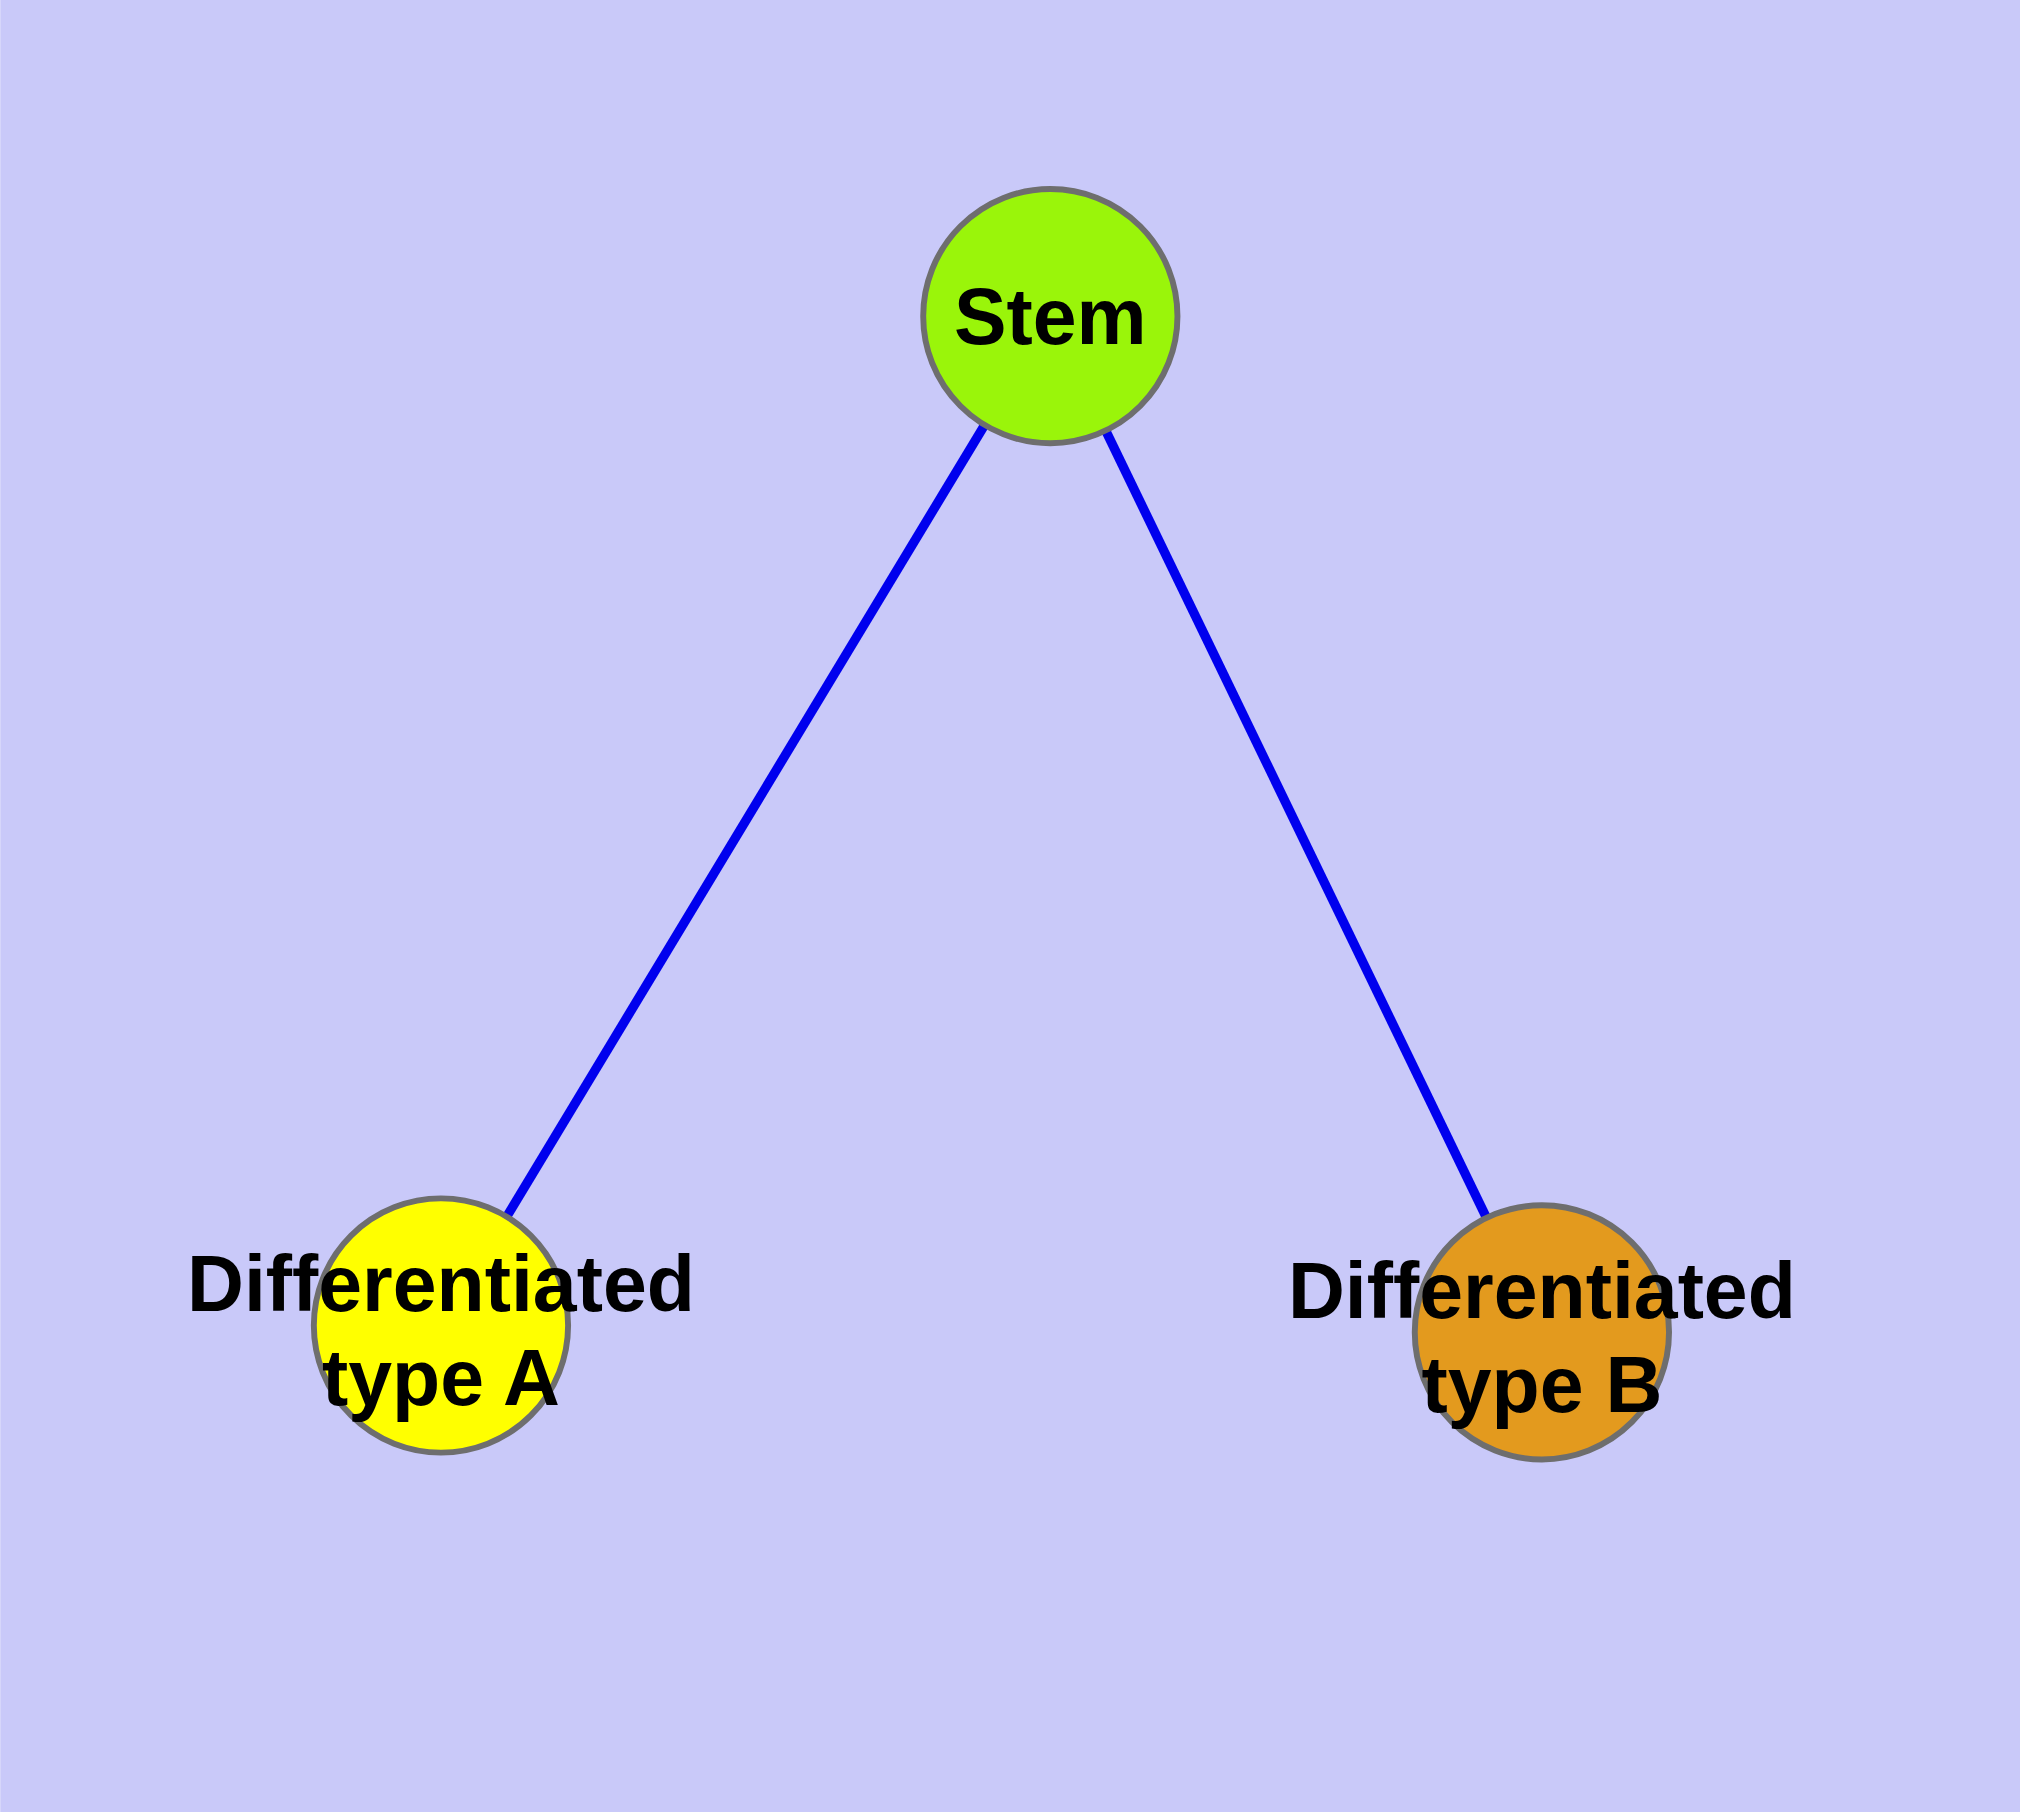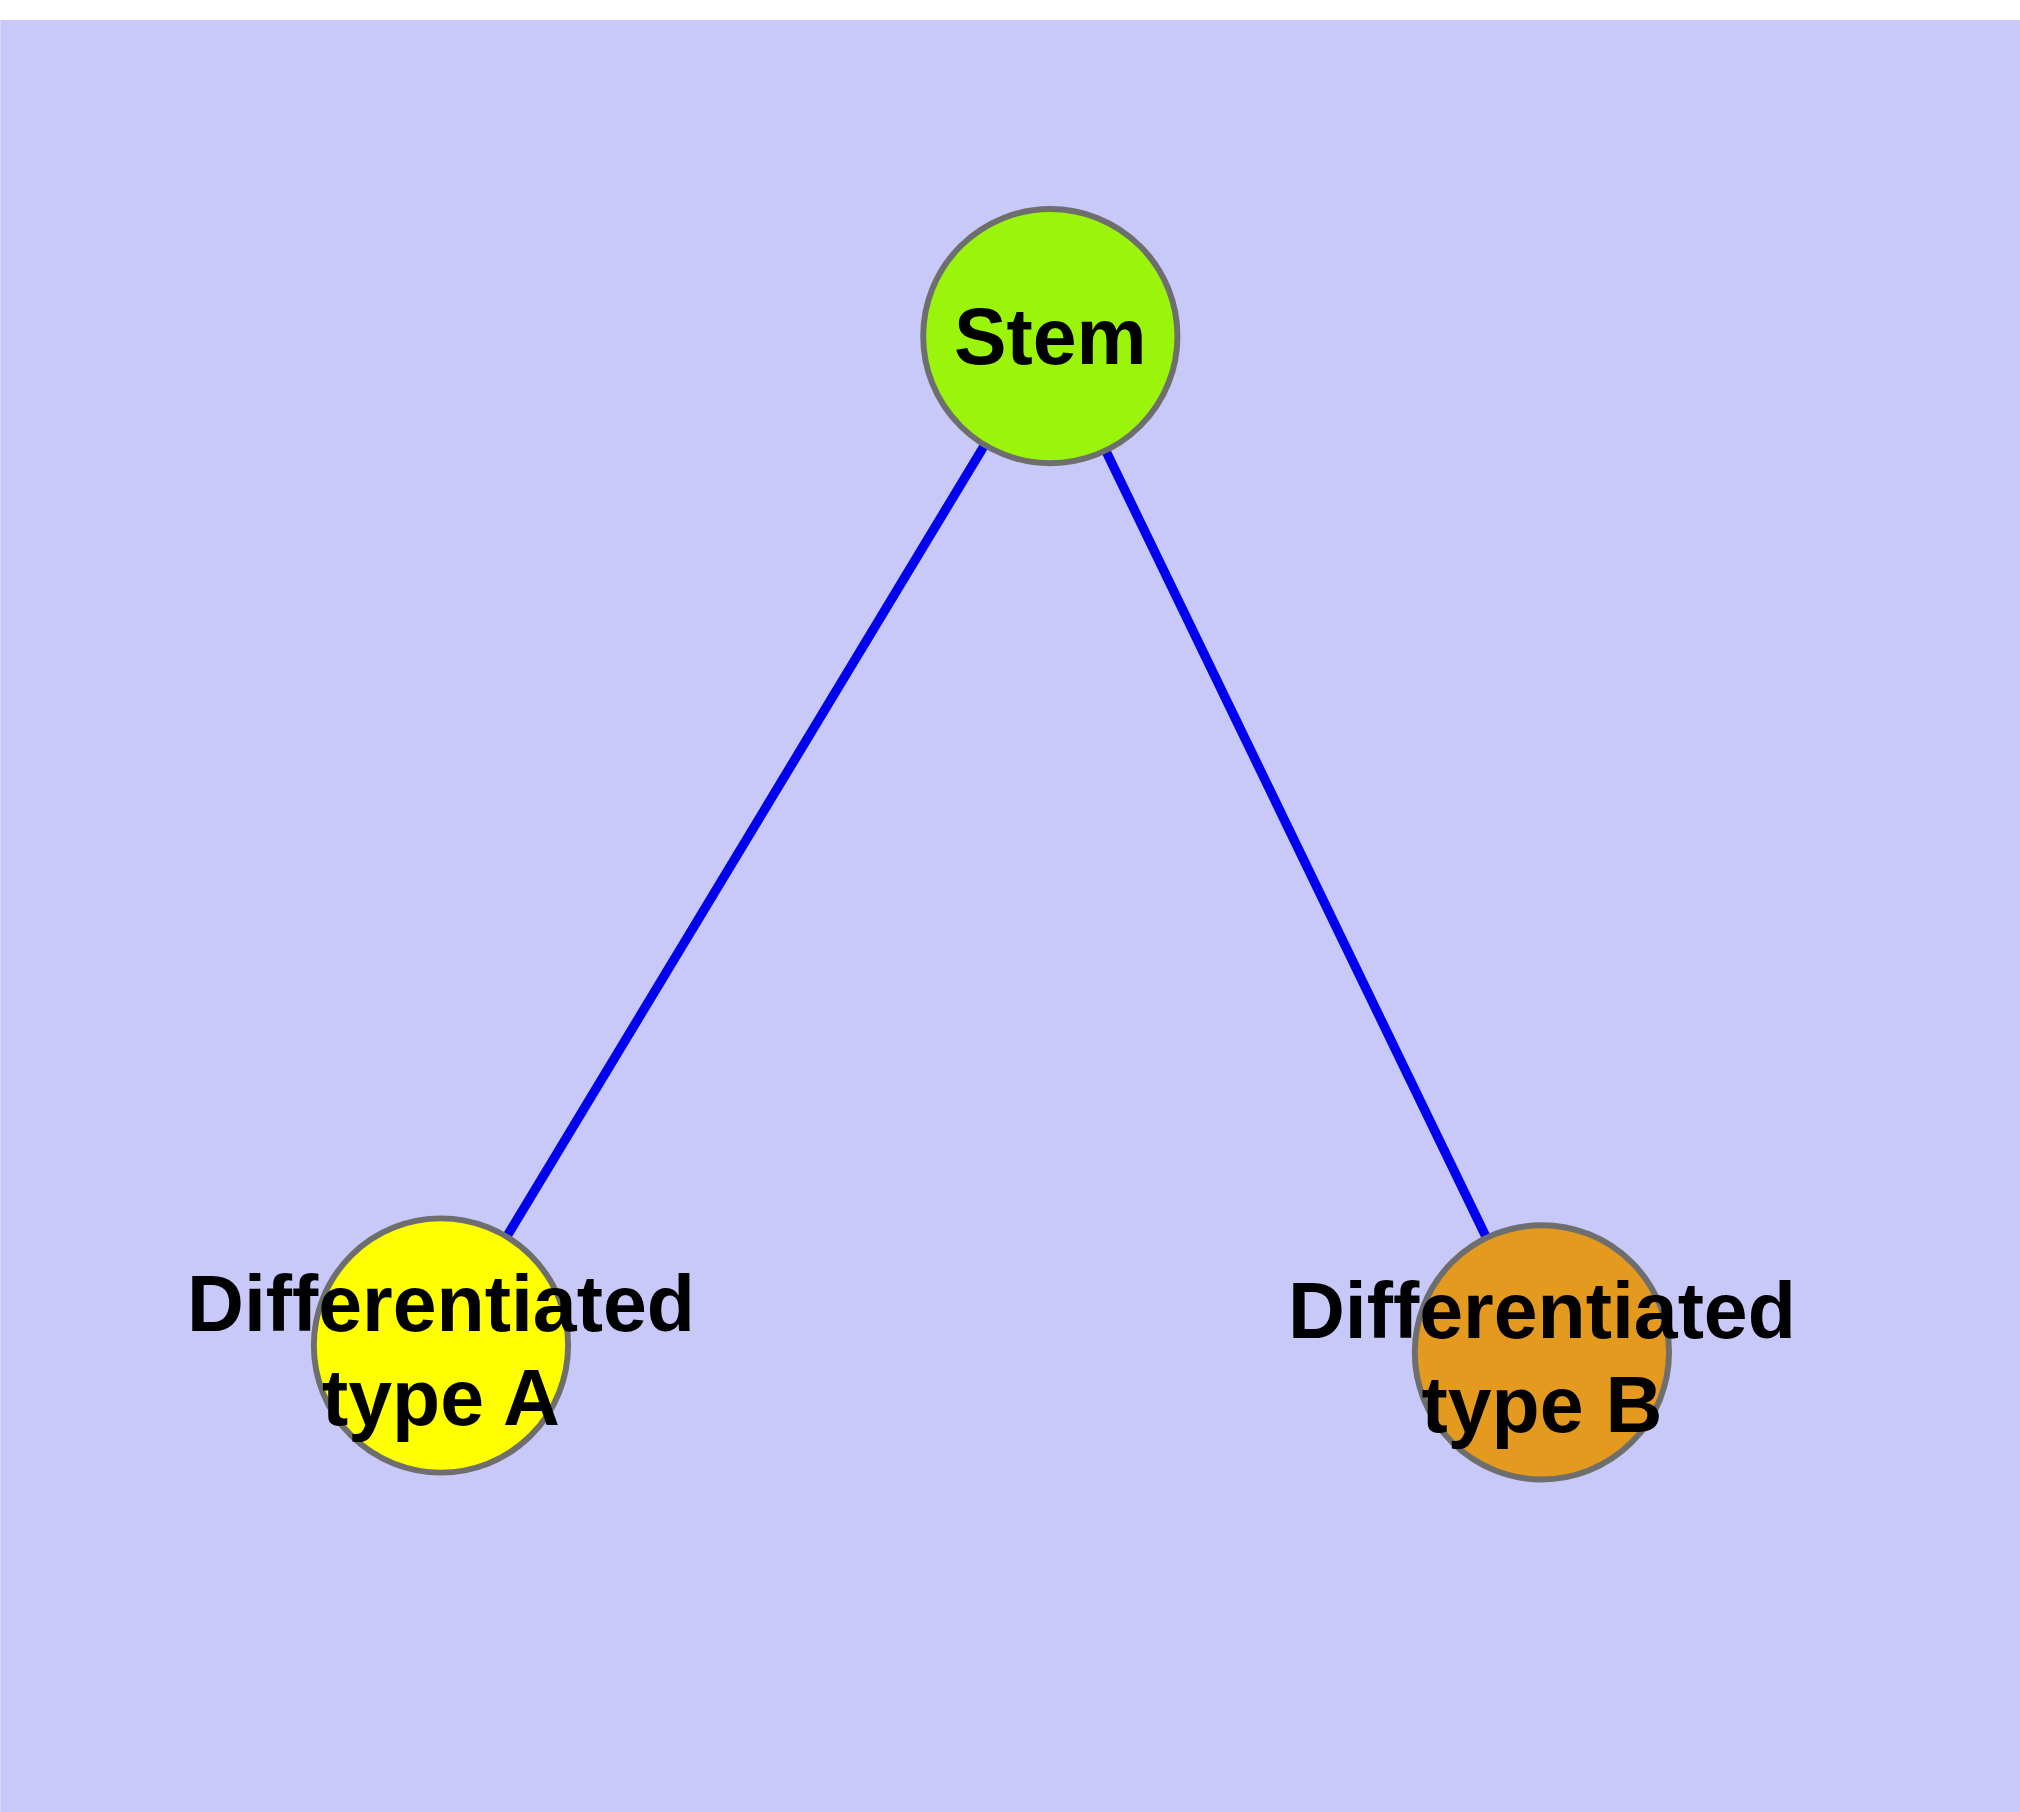--- a/index.html
+++ b/index.html
@@ -5,21 +5,20 @@
   html, body {
     margin: 0;
     padding: 0;
     width: 2021px;
     height: 1812px;
     overflow: hidden;
   }
   .stage {
     width: 2021px;
     height: 1532px;
-    margin-top: 20px;
   }
   svg { display: block; }
   .edge {
     stroke-width: 11px;
     fill: none;
     stroke-linecap: butt;
   }
   .node-circle {
     stroke: #6E6E6E;
     stroke-width: 7px;

